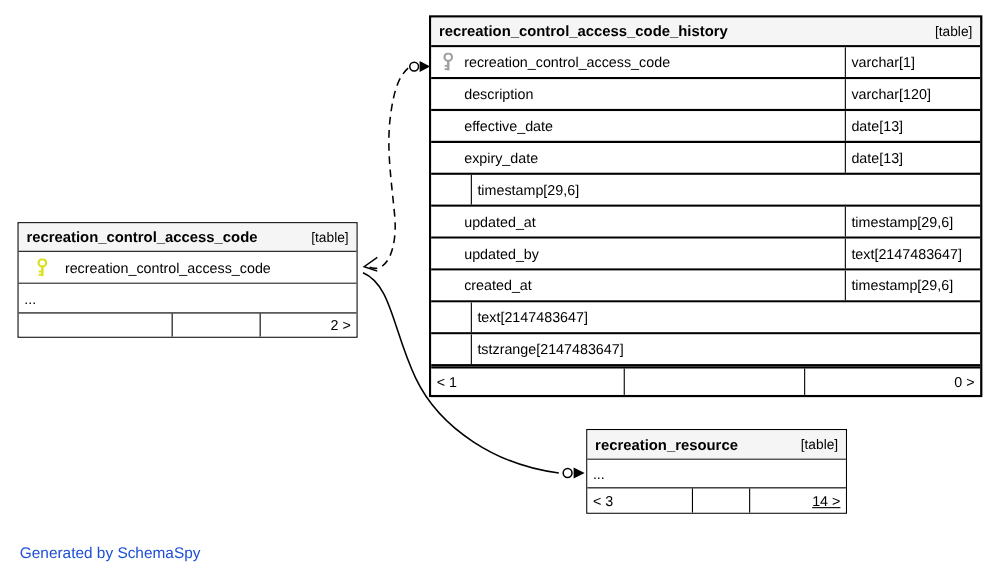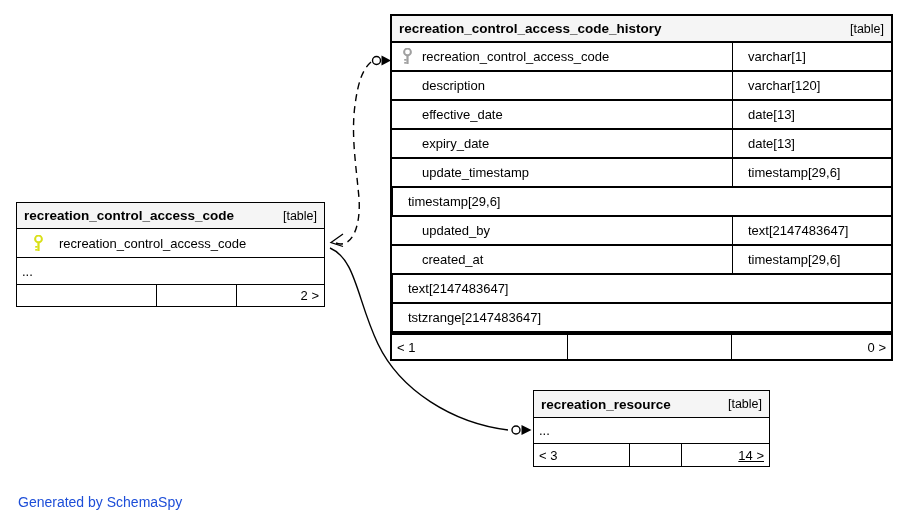--- a/index.html
+++ b/index.html
@@ -13,21 +13,21 @@
   .db-table.thick { border-width:2.5px; }
 
   .thead { display:flex; justify-content:space-between; align-items:center;
            background:#f5f5f5; padding:0 7px; border-bottom:2px solid #000; }
   .tname { font-weight:bold; font-size:13.5px; letter-spacing:0; }
   .ttag  { font-weight:normal; font-size:12.5px; margin-left:10px; }
 
   .trow { display:flex; border-bottom:2px solid #000; background:#fff; }
   .trow:last-of-type { border-bottom:none; }
   .cell-name { display:flex; align-items:center; font-size:13px; }
-  .cell-type { border-left:1.3px solid #000; font-size:13px; display:flex; align-items:center; padding-left:15px; }
+  .cell-type { border-left:1.3px solid #000; font-size:13px; display:flex; align-items:center; padding-left:5px;margin-left:36px; }
   .keyslot { width:30px; display:flex; align-items:center; justify-content:center; flex:0 0 30px; }
   .keyslot.wide { width:42px; flex:0 0 42px; }
 
   .tfoot { display:flex; border-top:2px solid #000; background:#fff; }
   .fcell { font-size:13px; display:flex; align-items:center; padding:0 5px; }
   .fcell + .fcell { border-left:1.5px solid #000; }
   .fcell.right { justify-content:flex-end; }
 
   .ellipsis-row { font-size:13px; display:flex; align-items:center; padding-left:5px;
                   border-bottom:2px solid #000; background:#fff; }
@@ -121,27 +121,27 @@
       <div class="cell-type">date[13]</div>
     </div>
     <div class="trow">
       <div class="cell-name">
           <span class="keyslot"></span>
           <span>expiry_date</span>
         </div>
       <div class="cell-type">date[13]</div>
     </div>
     <div class="trow">
-      <div class="cell-name">
-          <span class="keyslot"></span>
-          <span>update_timestamp</span>
-        </div>
       <div class="cell-type">timestamp[29,6]</div>
     </div>
     <div class="trow">
+      <div class="cell-name">
+          <span class="keyslot"></span>
+          <span>updated_at</span>
+        </div>
       <div class="cell-type">timestamp[29,6]</div>
     </div>
     <div class="trow">
       <div class="cell-name">
           <span class="keyslot"></span>
           <span>updated_by</span>
         </div>
       <div class="cell-type">text[2147483647]</div>
     </div>
     <div class="trow">

